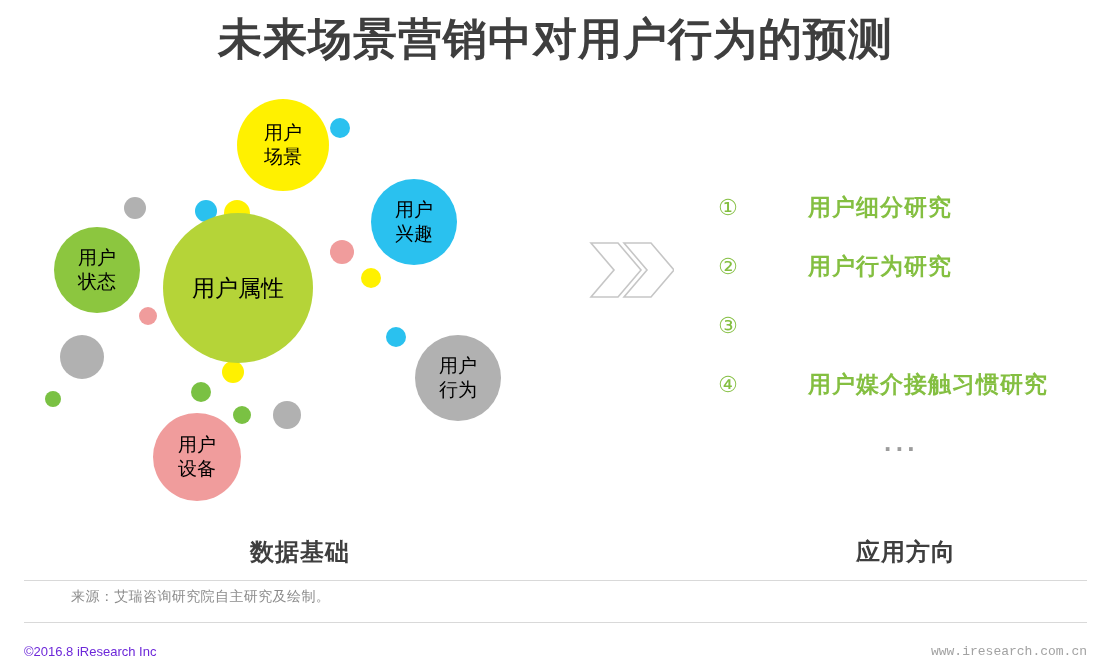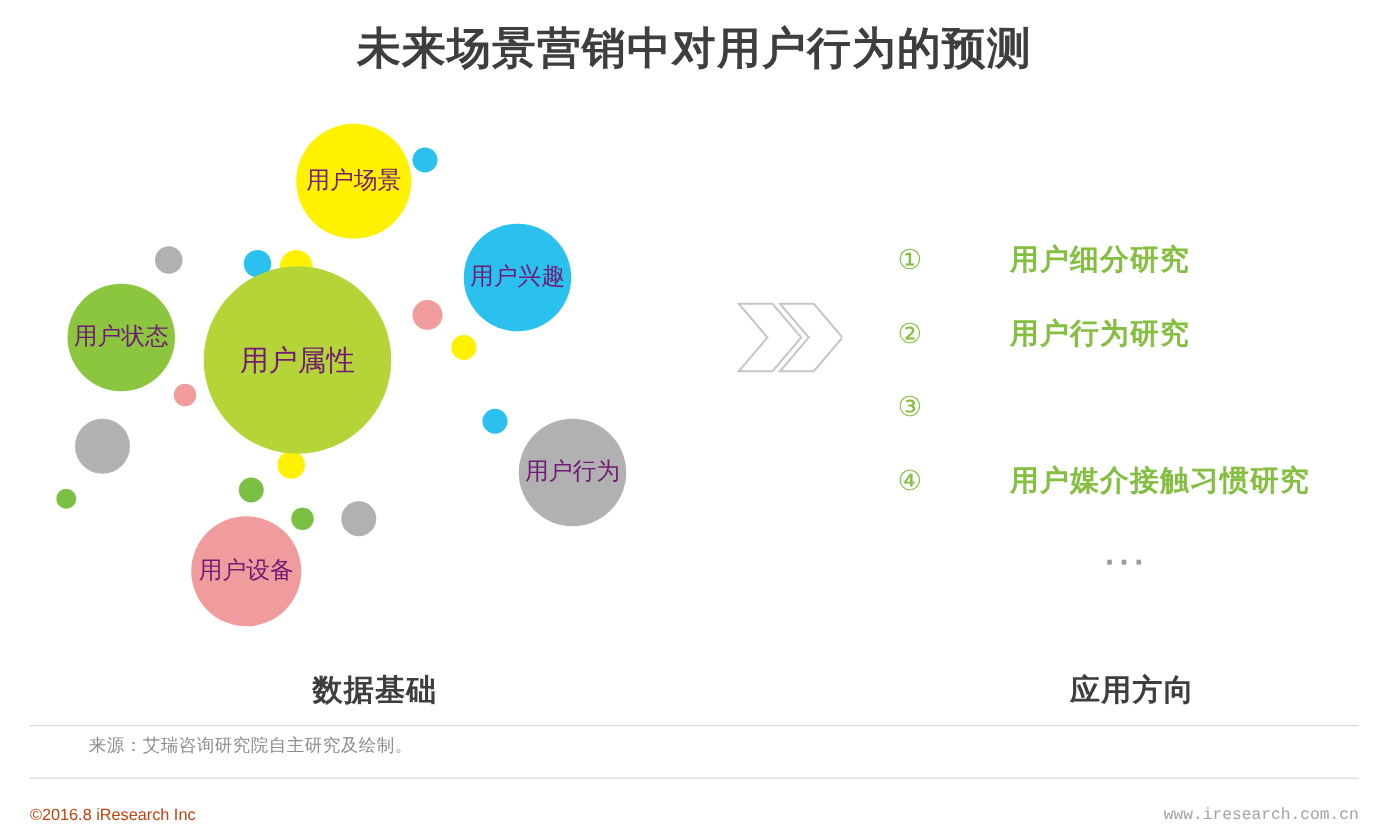--- a/index.html
+++ b/index.html
@@ -19,43 +19,43 @@
     overflow: hidden;
   }
 
   
   .title {
     position: absolute;
     left: 0;
     top: 16px;
     width: 1111px;
     text-align: center;
-    font-size: 35px;
+    font-size: 44px;
     font-weight: bold;
     color: #3e3e3e;
     letter-spacing: 1px;
     line-height: 46px;
   }
 
   
   .bubble-canvas {
     position: absolute;
     left: 0;
     top: 85px;
     width: 560px;
     height: 430px;
   }
   .bubble {
     position: absolute;
     border-radius: 50%;
     display: flex;
-    flex-direction: row;
+    flex-direction: column;
     align-items: center;
     justify-content: center;
-    color: #701a75;
+    color: #000000;
     text-align: center;
     line-height: 1.26;
     box-sizing: border-box;
   }
   .bubble .bl {
     display: block;
     white-space: nowrap;
   }
   .dot {
     position: absolute;
@@ -139,21 +139,21 @@
     letter-spacing: 0.4px;
     margin-left: 44px;
   }
 
   
   .footer-left {
     position: absolute;
     left: 24px;
     top: 644px;
     font-size: 13px;
-    color: #c2410c;
+    color: #6d28d9;
   }
   .footer-right {
     position: absolute;
     right: 24px;
     top: 644px;
     font-size: 13px;
     color: #a2a2a2;
     font-family: Liberation Mono, monospace;
   }
 </style>

